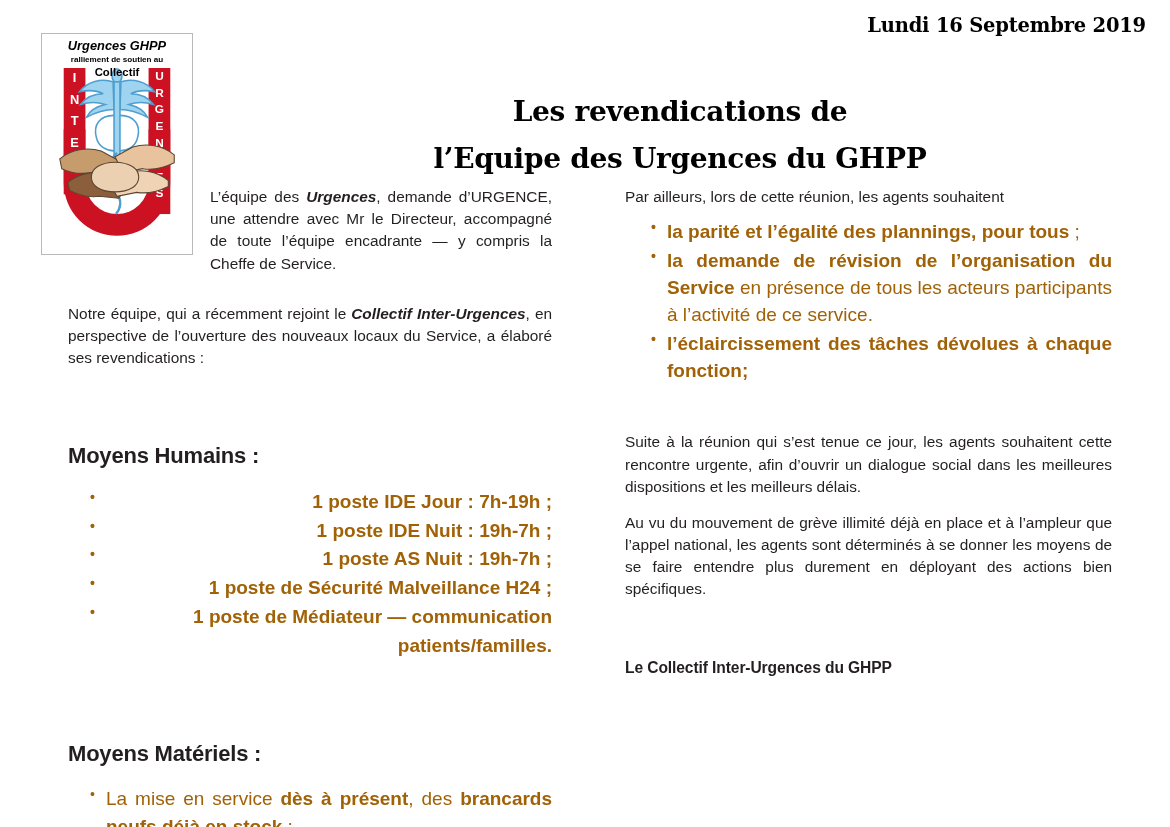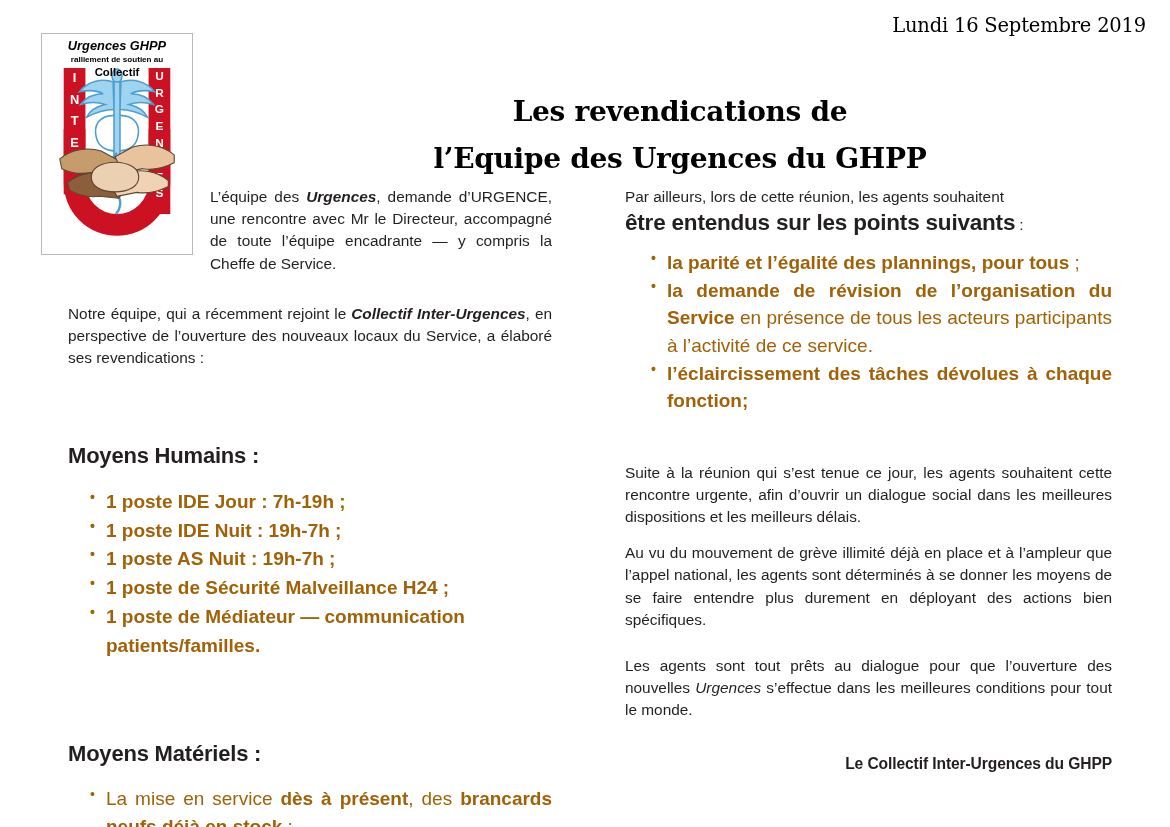--- a/index.html
+++ b/index.html
@@ -15,21 +15,21 @@
     color: #231f20;
     overflow: hidden;
   }
 
   
   .date-line {
     position: absolute;
     top: 14px;
     right: 24px;
     font-family: "DejaVu Serif", serif;
-    font-weight: normal;
+    font-weight: bold;
     font-size: 19.5px;
     letter-spacing: -0.2px;
     color: #000;
     white-space: nowrap;
   }
 
   
   .logo-box {
     position: absolute;
     left: 41px;
@@ -136,36 +136,36 @@
   }
   ul.bullets li::before {
     content: "\2022";
     position: absolute;
     left: 4px;
     top: -1px;
     font-size: 14px;
   }
   ul.bullets li b { font-weight: bold; }
 
-  ul.humains { margin-left: 18px; }
+  ul.humains { margin-left: 18px; text-align: right; }
   ul.humains li { font-weight: bold; line-height: 1.52; }
 
   ul.materiels { margin-top: 12px; margin-left: 18px; }
   ul.materiels li { text-align: justify; margin-bottom: 1px; }
 
   ul.points { margin-top: 10px; margin-left: 22px; }
   ul.points li { text-align: justify; margin-bottom: 1px; }
   ul.points li > span.reg { font-weight: normal; }
   ul.points li { font-weight: bold; }
 
   
   .signature {
     font-size: 15.6px;
     font-weight: bold;
-    text-align: right;
+    text-align: left;
     color: #231f20;
     letter-spacing: -0.1px;
   }
 </style>
 </head>
 <body>
 
 <div class="date-line">Lundi 16 Septembre 2019</div>
 
 <div class="logo-box">
@@ -223,21 +223,21 @@
   </svg>
 </div>
 
 <div class="doc-title">
   <span>Les revendications de</span>
   <span class="line2">l’Equipe des Urgences du GHPP</span>
 </div>
 
 <div class="col-left">
 
-  <p class="para indent-left"><span>L’équipe des </span><span class="bi">Urgences</span><span>, demande d’URGENCE, une rencontre avec Mr le Directeur, accompagné de toute l’équipe encadrante — y compris la Cheffe de Service.</span></p>
+  <p class="para indent-left"><span>L’équipe des </span><span class="bi">Urgences</span><span>, demande d’URGENCE, une attendre avec Mr le Directeur, accompagné de toute l’équipe encadrante — y compris la Cheffe de Service.</span></p>
 
   <div class="gap-28"></div>
 
   <p class="para"><span>Notre équipe, qui a récemment rejoint le </span><span class="bi">Collectif Inter-Urgences</span><span>, en perspective de l’ouverture des nouveaux locaux du Service, a élaboré ses revendications :</span></p>
 
   <div class="gap-56"></div>
 
   <h2 class="section-heading">Moyens Humains :</h2>
 
   <ul class="bullets humains">
@@ -256,36 +256,34 @@
     <li><span>La mise en service </span><b>dès à présent</b><span>, des </span><b>brancards neufs déjà en stock</b><span> ;</span></li>
     <li><span>La </span><b>commande et l’équipement des agents, en PTI sans plus attendre</b><span> ;</span></li>
     <li><span>La </span><b>mutualisation des lits.</b></li>
   </ul>
 </div>
 
 <div class="col-right">
 
   <p class="lead-line">Par ailleurs, lors de cette réunion, les agents souhaitent</p>
 
-  <p class="big-statement"><span>être entendus sur les points suivants</span><span class="colon"> :</span></p>
 
   <ul class="bullets points">
     <li><span>la parité et l’égalité des plannings, pour tous</span><span class="reg"> ;</span></li>
     <li><span>la demande de révision de l’organisation du Service</span><span class="reg"> en présence de tous les acteurs participants à l’activité de ce service.</span></li>
     <li><span>l’éclaircissement des tâches dévolues à chaque fonction;</span><span class="reg"></span></li>
   </ul>
 
   <div class="gap-46"></div>
 
   <p class="para">Suite à la réunion qui s’est tenue ce jour, les agents souhaitent cette rencontre urgente, afin d’ouvrir un dialogue social dans les meilleures dispositions et les meilleurs délais.</p>
 
   <div class="gap-14"></div>
 
   <p class="para">Au vu du mouvement de grève illimité déjà en place et à l’ampleur que l’appel national, les agents sont déterminés à se donner les moyens de se faire entendre plus durement en déployant des actions bien spécifiques.</p>
 
   <div class="gap-24"></div>
 
-  <p class="para"><span>Les agents sont tout prêts au dialogue pour que l’ouverture des nouvelles </span><i>Urgences</i><span> s’effectue dans les meilleures conditions pour tout le monde.</span></p>
 
   <div class="gap-34"></div>
 
   <p class="signature">Le Collectif Inter-Urgences du GHPP</p>
 </div>
 
 </body></html>

